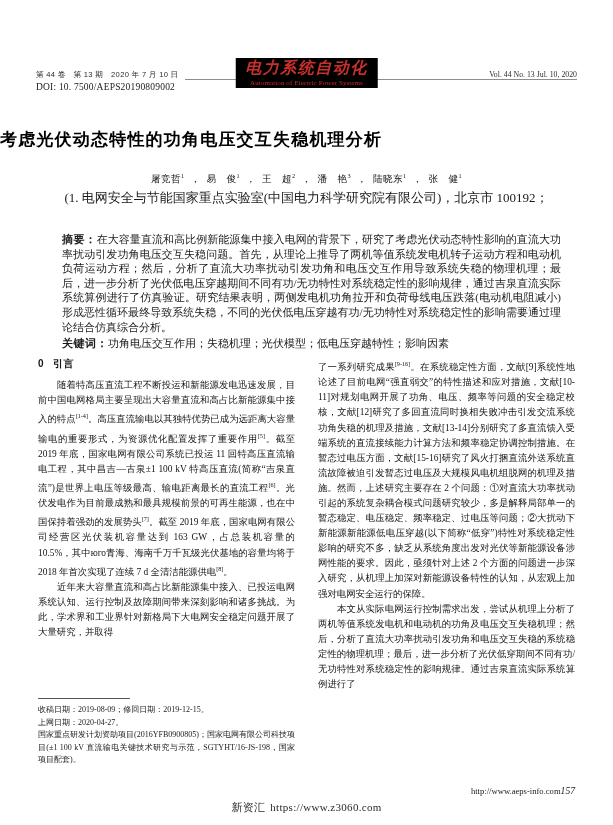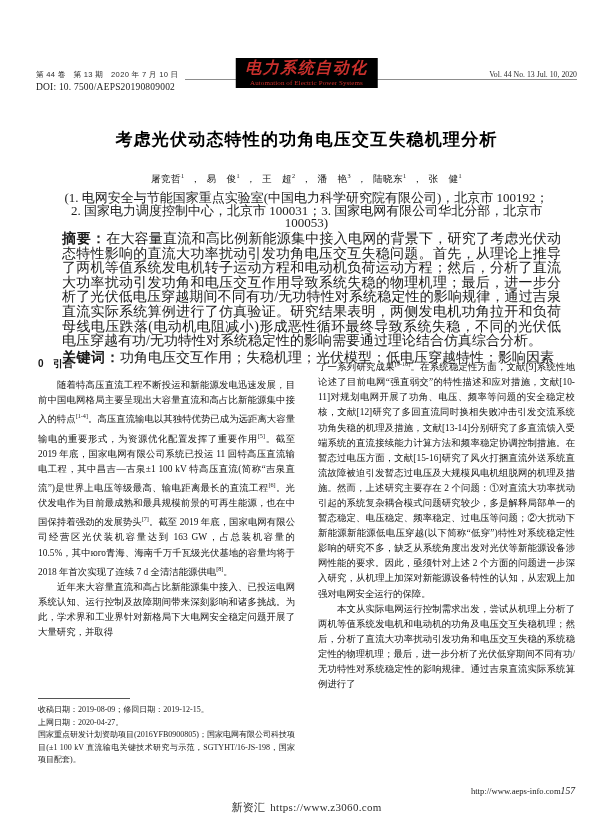--- a/index.html
+++ b/index.html
@@ -92,21 +92,21 @@
     color: #1a1a1a;
     letter-spacing: 0.2px;
   }
 
   
   .title {
     position: absolute;
     left: 0;
     right: 0;
     top: 128px;
-    text-align: center;
+    text-align: left;
     font-size: 17px;
     font-weight: bold;
     letter-spacing: 1.2px;
     color: #000;
     font-family: Liberation Serif, serif;
   }
   .authors {
     position: absolute;
     left: 0;
     right: 0;
@@ -130,21 +130,21 @@
   }
 
   
   .abs-wrap {
     position: absolute;
     left: 62px;
     right: 52px;
     top: 232px;
   }
   .abs-p, .kw-p {
-    font-size: 14px;
+    font-size: 11px;
     line-height: 14.6px;
     text-align: justify;
     text-justify: inter-ideograph;
     color: #1a1a1a;
     text-indent: 0;
   }
   .abs-p b, .kw-p b { font-weight: bold; letter-spacing: 0.5px; }
   .kw-p { margin-top: 2px; }
 
   
@@ -239,21 +239,20 @@
   </div>
 
   <div class="doi">DOI: 10. 7500/AEPS20190809002</div>
 
   <div class="title">考虑光伏动态特性的功角电压交互失稳机理分析</div>
 
   <div class="authors"><span class="au">屠竞哲<sup>1</sup></span><span>，</span><span class="au">易　俊<sup>1</sup></span><span>，</span><span class="au">王　超<sup>2</sup></span><span>，</span><span class="au">潘　艳<sup>3</sup></span><span>，</span><span class="au">陆晓东<sup>1</sup></span><span>，</span><span class="au">张　健<sup>1</sup></span></div>
 
   <div class="affil">
       <div>(1. 电网安全与节能国家重点实验室(中国电力科学研究院有限公司)，北京市 100192；</div>
-      <div>2. 国家电力调度控制中心，北京市 100031；3. 国家电网有限公司华北分部，北京市 100053)</div>
     </div>
 
   <div class="abs-wrap">
     <div class="abs-p">
       <b>摘要：</b><span>在大容量直流和高比例新能源集中接入电网的背景下，研究了考虑光伏动态特性影响的直流大功率扰动引发功角电压交互失稳问题。首先，从理论上推导了两机等值系统发电机转子运动方程和电动机负荷运动方程；然后，分析了直流大功率扰动引发功角和电压交互作用导致系统失稳的物理机理；最后，进一步分析了光伏低电压穿越期间不同有功/无功特性对系统稳定性的影响规律，通过吉泉直流实际系统算例进行了仿真验证。研究结果表明，两侧发电机功角拉开和负荷母线电压跌落(电动机电阻减小)形成恶性循环最终导致系统失稳，不同的光伏低电压穿越有功/无功特性对系统稳定性的影响需要通过理论结合仿真综合分析。</span>
     </div>
     <div class="kw-p">
       <b>关键词：</b><span>功角电压交互作用；失稳机理；光伏模型；低电压穿越特性；影响因素</span>
     </div>
   </div>

